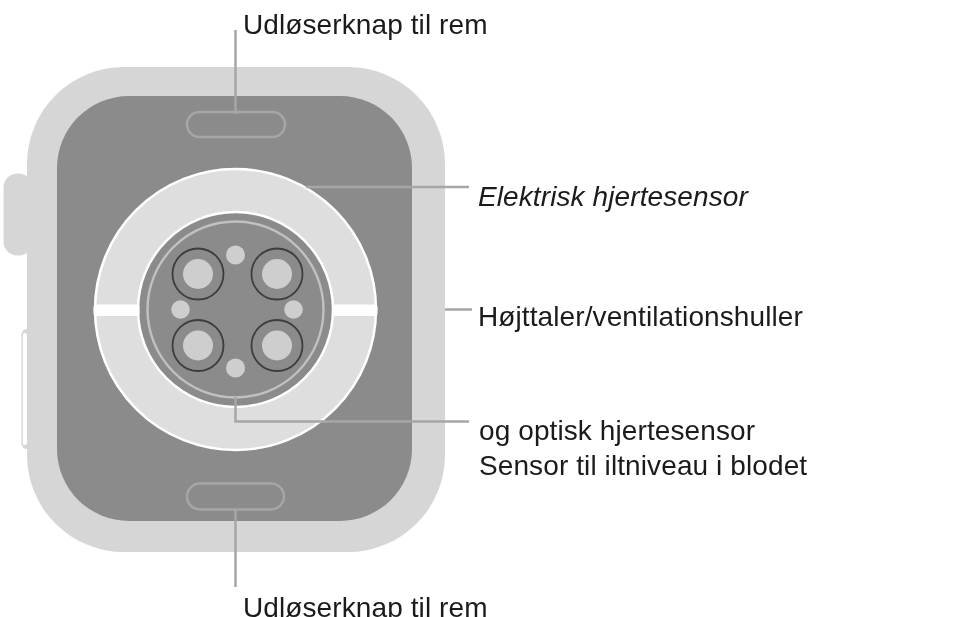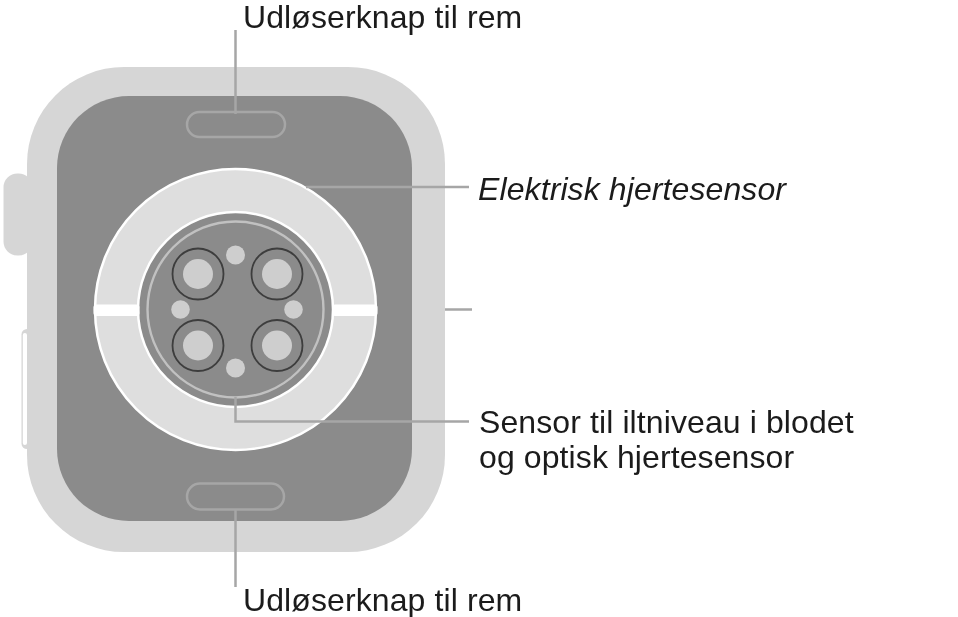--- a/index.html
+++ b/index.html
@@ -21,25 +21,26 @@
   .stage{
     position:relative;
     width:958px;
     height:617px;
     background:var(--background);
     overflow:hidden;
   }
   .stage svg{position:absolute;left:0;top:0;}
   .label{
     position:absolute;
-    font-size:32px;
+    font-size:28px;
     line-height:30px;
     letter-spacing:0.1px;
     color:var(--text);
     white-space:nowrap;
+    margin-top:8px;
   }
   .label.two-line{line-height:35px;}
 </style>
 </head>
 <body>
 
 <div class="stage">
 
   <svg width="958" height="617" viewBox="0 0 958 617">
 
@@ -96,21 +97,22 @@
       <path d="M445,309.5 H472"></path>
       <path d="M235.5,397 V421.5 H469"></path>
       <path d="M235.5,510 V587"></path>
     </g>
   </svg>
 
   <div class="label" style="left:243px; top:2px;">Udløserknap til rem</div>
 
   <div class="label" style="left:478px; top:174px;font-style:italic;">Elektrisk hjertesensor</div>
 
+  <div class="label" style="left:478px; top:294px;">Højttaler/ventilationshuller</div>
 
   <div class="label two-line" style="left:479px; top:405px;">
+    <div>og optisk hjertesensor</div>
     <div>Sensor til iltniveau i blodet</div>
-    <div>og optisk hjertesensor</div>
   </div>
 
   <div class="label" style="left:243px; top:585px;">Udløserknap til rem</div>
 
 </div>
 
 </body></html>

